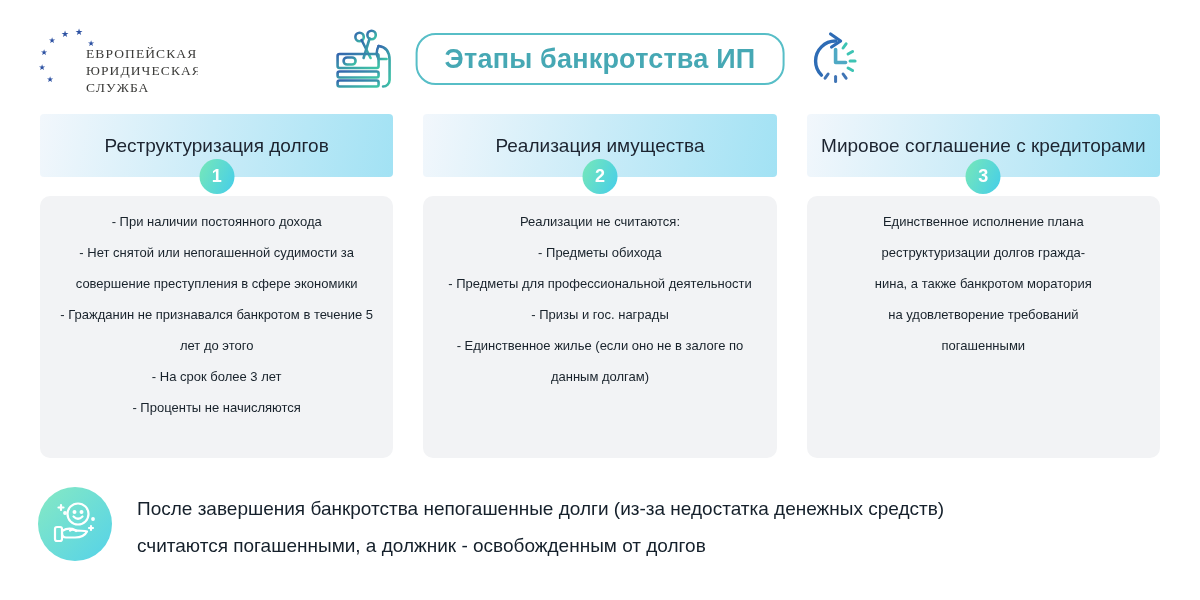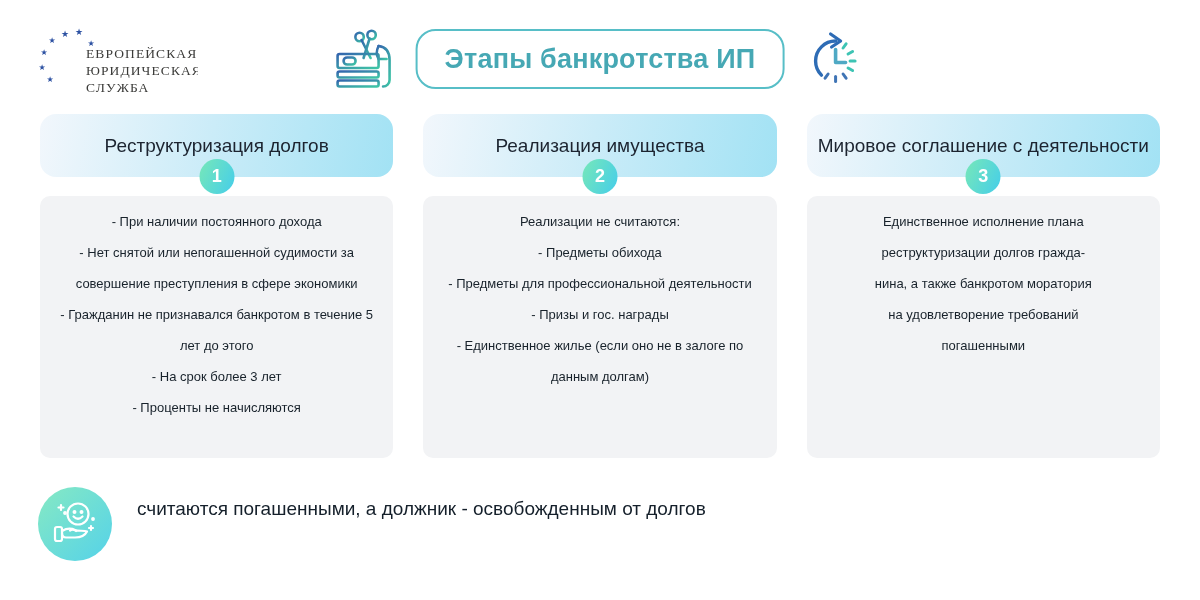--- a/index.html
+++ b/index.html
@@ -5,29 +5,29 @@
   * { margin:0; padding:0; box-sizing:border-box; }
   html,body { background:#ffffff; }
   body { width:1200px; height:600px; font-family:"Liberation Sans", sans-serif; }
   .canvas { position:relative; width:1200px; height:600px; background:#ffffff; overflow:hidden; }
 
   
   .top { position:absolute; left:0; top:0; width:100%; height:112px; }
   .logo { position:absolute; left:38px; top:24px; width:160px; height:80px; }
   .center-group { position:absolute; left:50%; top:26px; transform:translateX(-50%);
                   display:flex; align-items:center; gap:18px; }
-  .title-box { height:60px; padding:0 27px; display:flex; align-items:center;
+  .title-box { height:52px; padding:0 27px; display:flex; align-items:center;
                border:2px solid #57BEC7; border-radius:20px; background:#ffffff; }
   .title-box span { font-size:27px; font-weight:700; color:#46A8B4; letter-spacing:.2px; }
   .hicon { width:66px; height:66px; display:flex; align-items:center; justify-content:center; }
 
   
   .columns { position:absolute; top:114px; left:40px; width:1120px;
              display:grid; grid-template-columns:1fr 1fr 1fr; gap:30px; }
-  .stage-head { position:relative; height:63px; border-radius:16px;
+  .stage-head { position:relative; height:63px; border-radius:4px;
                 background:linear-gradient(102deg,#F2F7FC 0%,#CBECF8 48%,#A2E2F4 100%);
                 display:flex; align-items:center; justify-content:center; }
   .stage-head .t { font-size:19px; font-weight:500; color:#1C2430; }
   .badge { position:absolute; left:50%; bottom:-17px; transform:translateX(-50%);
            width:35px; height:35px; border-radius:50%;
            background:linear-gradient(115deg,#72E5BD 10%,#4AD0E5 90%);
            display:flex; align-items:center; justify-content:center;
            color:#ffffff; font-size:18px; font-weight:700; z-index:2; }
   .card { margin-top:19px; background:#F2F3F5; border-radius:10px; height:262px;
           padding:10px 13px; text-align:center; color:#18222B;
@@ -146,21 +146,21 @@
             <div class="card-line">- Предметы обихода</div>
             <div class="card-line">- Предметы для профессиональной деятельности</div>
             <div class="card-line">- Призы и гос. награды</div>
             <div class="card-line">- Единственное жилье (если оно не в залоге по данным долгам)</div>
           </div>
       </div>
     </div>
 
     <div>
       <div class="stage-head">
-        <div class="t">Мировое соглашение с деятельности</div>
+        <div class="t">Мировое соглашение с кредиторами</div>
         <div class="badge">3</div>
       </div>
       <div class="card">
           <div class="card-line">Единственное исполнение плана</div>
           <div class="card-line">реструктуризации долгов гражда-</div>
           <div class="card-line">нина, а также банкротом моратория</div>
           <div class="card-line">на удовлетворение требований</div>
           <div class="card-line">погашенными</div>
         </div>
     </div>
@@ -177,17 +177,18 @@
         <rect x="5" y="28" width="7" height="14" rx="2"></rect>
         <path d="M12 32 c5 -3 9 -3 13 -1 c3 1.5 9 0 12 1.5 c-2 4 -7 6 -12 6 h-9 c-2.5 0 -4 -2 -4 -4.5"></path>
         <path d="M20 31.5 q3 -2 6 .5"></path>
         <path d="M11 6 v5 M8.5 8.5 h5"></path>
         <path d="M41 27 v4 M39 29 h4"></path>
         <circle cx="15" cy="14" r="0.8" fill="#ffffff"></circle>
         <circle cx="43" cy="20" r="0.8" fill="#ffffff"></circle>
       </svg>
     </div>
     <div class="note-text">
+        <div class="note-line">После завершения банкротства непогашенные долги (из-за недостатка денежных средств)</div>
         <div class="note-line">считаются погашенными, а должник - освобожденным от долгов</div>
       </div>
   </div>
 
 </div>
 
 </body></html>

